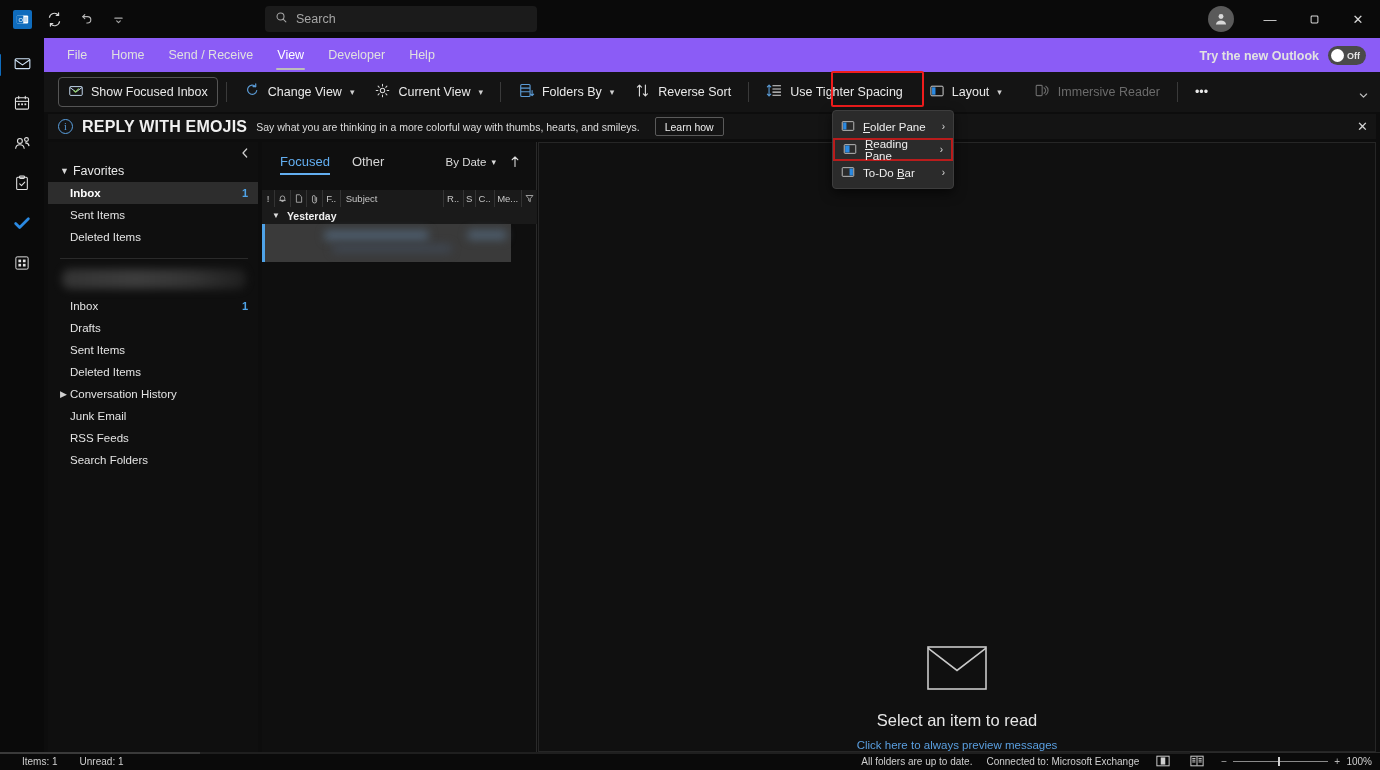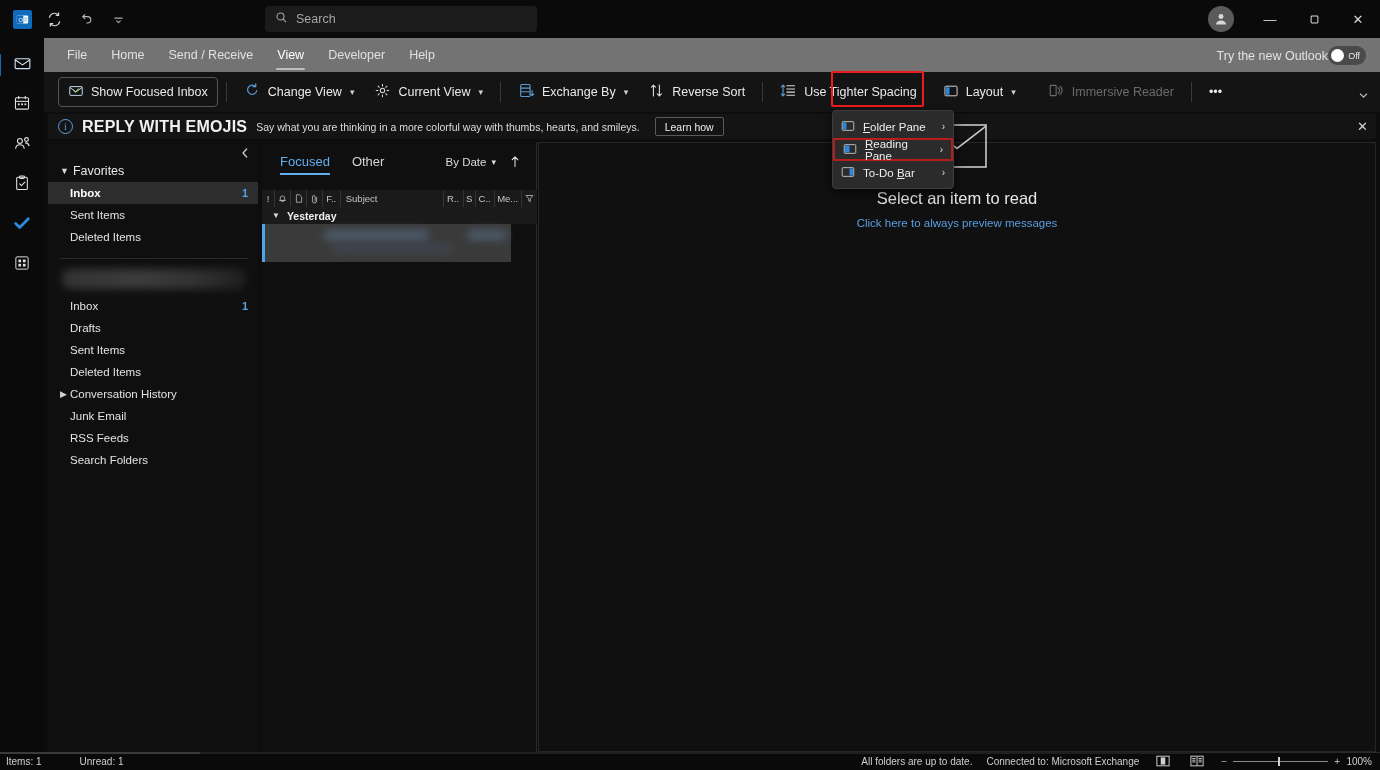--- a/index.html
+++ b/index.html
@@ -44,35 +44,35 @@
     display: flex; align-items: center; justify-content: center; margin-right: 14px;
   }
   .wbtn {
     width: 44px; height: 38px; display: flex; align-items: center; justify-content: center;
     color: #d8d8d8; font-size: 13px;
   }
 
   
   .tabsrow {
     position: absolute; top: 38px; left: 0; width: 1380px; height: 34px;
-    background: #737373; display: flex; align-items: center;
+    background: #8b5cf6; display: flex; align-items: center;
   }
   .tabs { display: flex; align-items: center; padding-left: 56px; gap: 2px; }
   .tab {
     font-size: 12.5px; color: #e0e0e0; padding: 4px 11px; border-radius: 3px;
     position: relative; line-height: 16px;
   }
   .tab.active { color: #ffffff; }
   .tab.active::after {
     content: ""; position: absolute; left: 10px; right: 10px; bottom: -3px;
     height: 2px; background: #bdbdbd; border-radius: 1px;
   }
   .newolk {
-    position: absolute; right: 14px; top: 8px; display: flex; align-items: center; 
-    font-size: 12.5px; color: #e2e2e2;
+    position: absolute; right: 14px; top: 8px; display: flex; align-items: center; gap: 9px;
+    font-size: 12.5px; color: #e2e2e2; font-weight: bold;
   }
   .toggle {
     width: 38px; height: 19px; border-radius: 10px; background: #4a4a4a;
     display: flex; align-items: center; padding: 0 3px; position: relative;
   }
   .toggle .knob { width: 13px; height: 13px; border-radius: 50%; background: #ffffff; }
   .toggle .lbl { font-size: 9px; color: #e8e8e8; position: absolute; right: 6px; }
 
   
   .rail {
@@ -215,33 +215,33 @@
   }
   .ml-row .blur3 {
     position: absolute; left: 70px; top: 20px; width: 120px; height: 9px; border-radius: 5px;
     background: #3f4650; filter: blur(4px);
   }
 
   
   .readingpane {
     position: absolute; left: 538px; top: 142px; width: 838px; height: 610px;
     background: #101010; border: 1px solid #262626;
-    display: flex; flex-direction: column; align-items: center; justify-content: flex-start;
+    display: flex; flex-direction: column; align-items: center; justify-content: flex-end;
   }
   .rp-inner { margin-top: -20px; text-align: center; }
   .rp-envelope { margin: 0 auto 16px; }
   .rp-title { font-size: 16.5px; color: #e6e6e6; margin-bottom: 9px; }
   .rp-link { font-size: 11.5px; color: #5a9fe0; }
 
   
   .statusbar {
     position: absolute; left: 0; bottom: 0; width: 1380px; height: 18px;
     background: #0a0a0a; display: flex; align-items: center; font-size: 10px; color: #cfcfcf;
   }
-  .sb-left { display: flex; gap: 38px; padding-left: 6px; }
+  .sb-left { display: flex; gap: 22px; padding-left: 6px; margin-left: 16px; }
   .sb-right { margin-left: auto; display: flex; align-items: center; gap: 14px; padding-right: 8px; }
   .sb-view { width: 20px; height: 14px; display: flex; align-items: center; justify-content: center; }
   .zoomctl { display: flex; align-items: center; gap: 6px; }
   .zoom-track { width: 95px; height: 1px; background: #8a8a8a; position: relative; }
   .zoom-thumb { position: absolute; left: 45px; top: -4px; width: 2px; height: 9px; background: #d0d0d0; }
   .zoom-sign { color: #b8b8b8; font-size: 10px; }
   .zoom-val { width: 26px; text-align: right; }
   .sb-topline { position: absolute; left: 0; top: 0; width: 1380px; height: 1px; background: #2a2a2a; }
   .sb-scroll-a { position: absolute; left: 0; top: 0; width: 200px; height: 2px; background: #3a3a3a; }
   .sb-scroll-b { position: absolute; left: 200px; top: 0; width: 990px; height: 2px; background: #1f1f1f; }
@@ -426,21 +426,21 @@
     <div class="divider"></div>
 
     <div class="rb">
       <span>
         <svg width="17" height="17" viewBox="0 0 20 20" fill="none" stroke="#5b9bd5" stroke-width="1.3">
             <rect x="3.2" y="3" width="11" height="14" rx="1.2"></rect>
             <path d="M3.2 7.2h11M3.2 11.4h11"></path>
             <path d="M16.6 10v6M14.8 14.2l1.8 1.9 1.8-1.9" stroke-linecap="round" stroke-linejoin="round"></path>
           </svg>
       </span>
-      <span>Exchange By</span>
+      <span>Folders By</span>
       <span class="caret">▾</span>
     </div>
 
     <div class="rb">
       <span>
         <svg width="17" height="17" viewBox="0 0 20 20" fill="none" stroke="#dcdcdc" stroke-width="1.3">
             <path d="M6.4 16.4V3.6M4 6l2.4-2.4L8.8 6" stroke-linecap="round" stroke-linejoin="round"></path>
             <path d="M13.4 3.6v12.8M11 14l2.4 2.4L15.8 14" stroke-linecap="round" stroke-linejoin="round"></path>
           </svg>
       </span>

